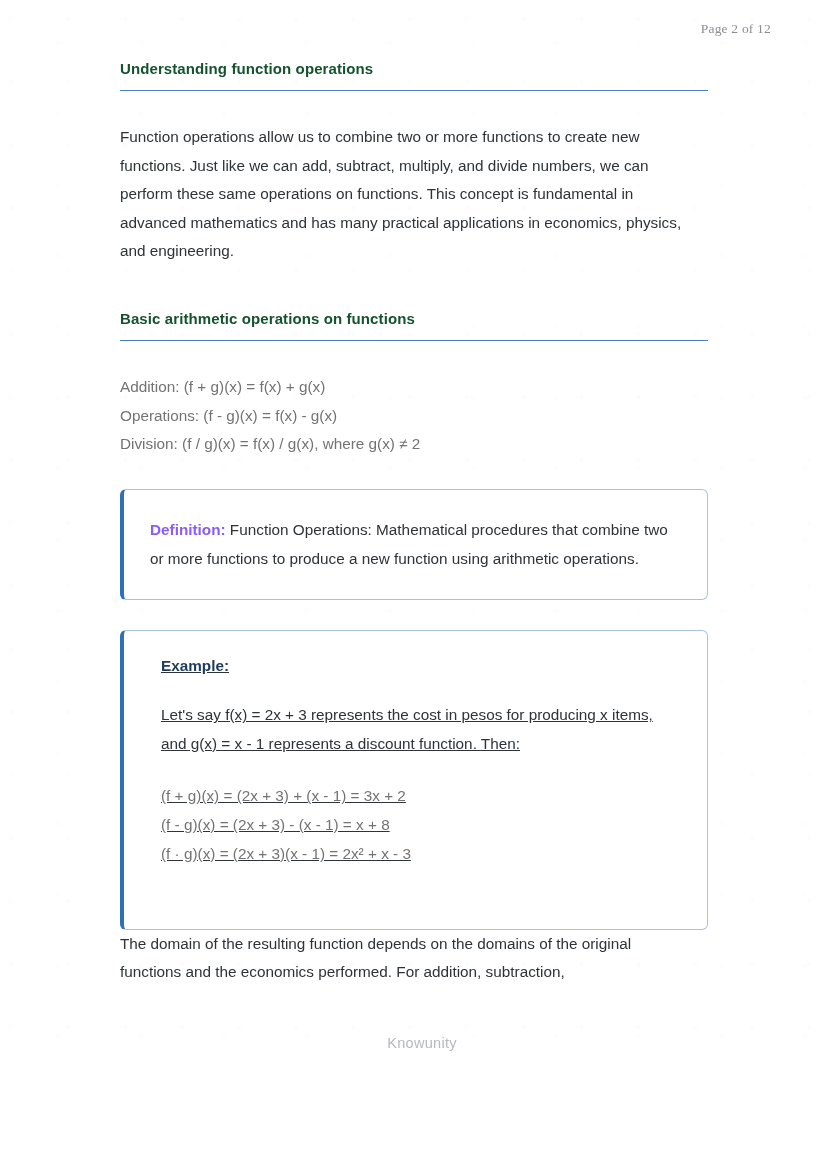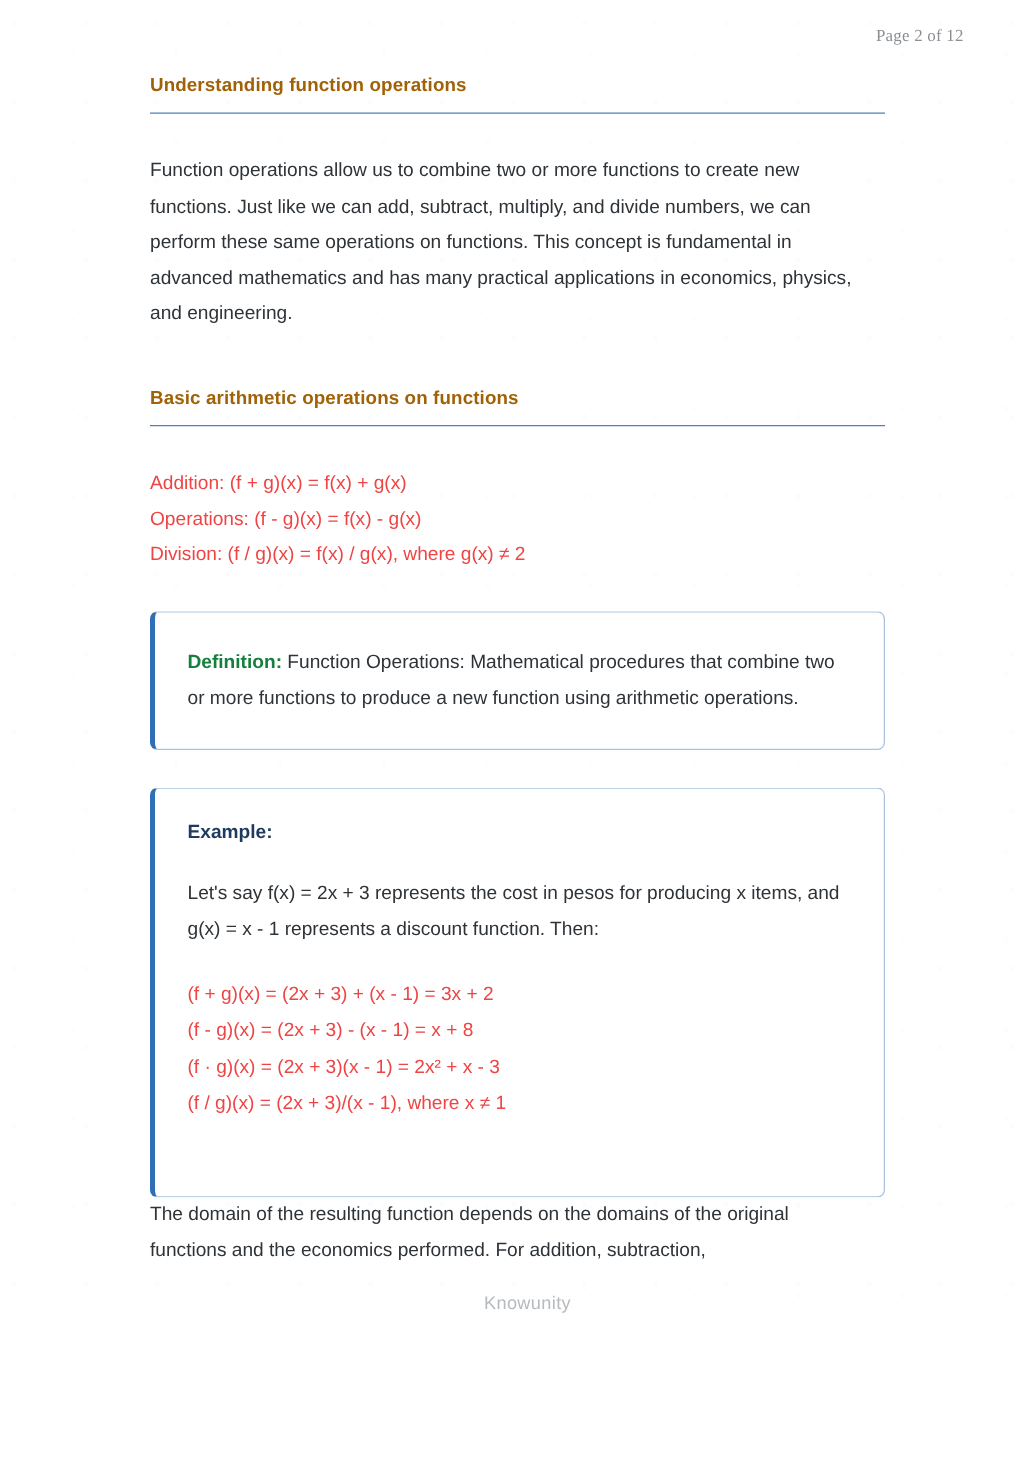--- a/index.html
+++ b/index.html
@@ -47,21 +47,21 @@
   .content {
     position: absolute;
     left: 120px;
     top: 60px;
     width: 588px;
   }
 
   h2.section-heading {
     font-size: 15px;
     font-weight: bold;
-    color: #a16207;
+    color: #14532d;
     margin: 0;
     padding: 0 0 13px 0;
     letter-spacing: 0.1px;
   }
   .heading-rule {
     height: 1px;
     background: #4a7fc1;
     width: 100%;
     margin: 0 0 32px 0;
   }
@@ -70,47 +70,48 @@
     font-size: 15.3px;
     line-height: 28.6px;
     margin: 0 12px 24px 0;
     color: #2e3338;
   }
   p.body-text:last-child { margin-bottom: 0; }
 
   .formula-block {
     font-size: 15.3px;
     line-height: 28.7px;
-    color: #ef4444;
+    color: #737373;
     margin: 0;
   }
   .formula-line { white-space: nowrap; }
 
   .spacer-24 { height: 24px; }
 
   .callout {
     border: 1px solid #a8c2dd;
     border-left: 4px solid #2f6fb5;
     border-radius: 6px;
     background: #ffffff;
     box-sizing: border-box;
     width: 100%;
   }
   .callout-definition {
     margin-top: 30px;
     padding: 26px 26px 26px 26px;
   }
   .callout-example {
     margin-top: 30px;
-    padding: 26px 26px 60px 26px;
+    padding: 26px 26px 60px 37px;
+    text-decoration: underline;
   }
 
   .callout-label {
     font-weight: bold;
-    color: #15803d;
+    color: #8b5cf6;
   }
   .callout-label-block {
     font-weight: bold;
     color: #1e3a5f;
     font-size: 15.3px;
     display: block;
     margin-bottom: 26px;
   }
   .callout p {
     font-size: 15.3px;
@@ -170,21 +171,20 @@
       <span class="callout-label-block">Example:</span>
 
       <p>Let's say f(x) = 2x + 3 represents the cost in pesos for producing x items, and g(x) = x - 1 represents a discount function. Then:</p>
 
       <div class="spacer-24"></div>
 
       <div class="formula-block">
         <div class="formula-line">(f + g)(x) = (2x + 3) + (x - 1) = 3x + 2</div>
         <div class="formula-line">(f - g)(x) = (2x + 3) - (x - 1) = x + 8</div>
         <div class="formula-line">(f · g)(x) = (2x + 3)(x - 1) = 2x² + x - 3</div>
-        <div class="formula-line">(f / g)(x) = (2x + 3)/(x - 1), where x ≠ 1</div>
       </div>
     </div>
 
     <p class="body-text closing">The domain of the resulting function depends on the domains of the original functions and the economics performed. For addition, subtraction,</p>
 
   </div>
 
   <div class="footer-watermark">Knowunity</div>
 
 </div>

